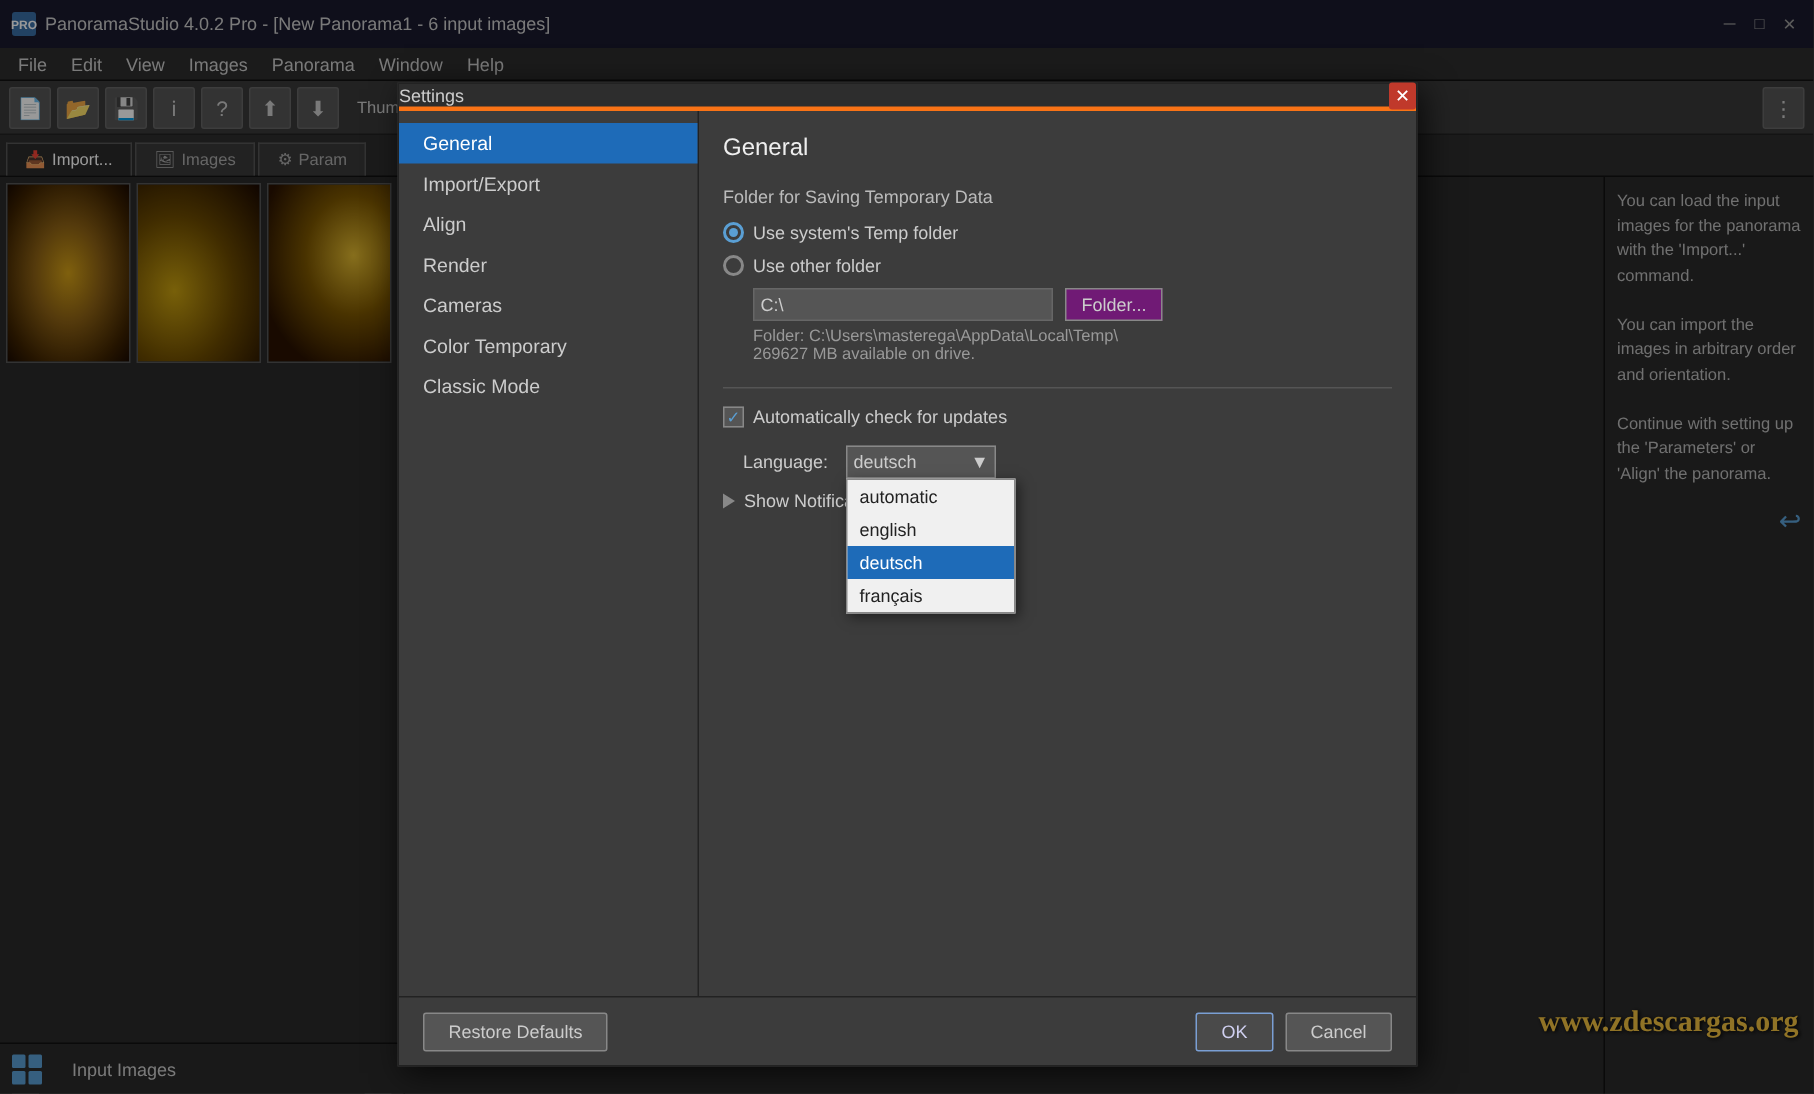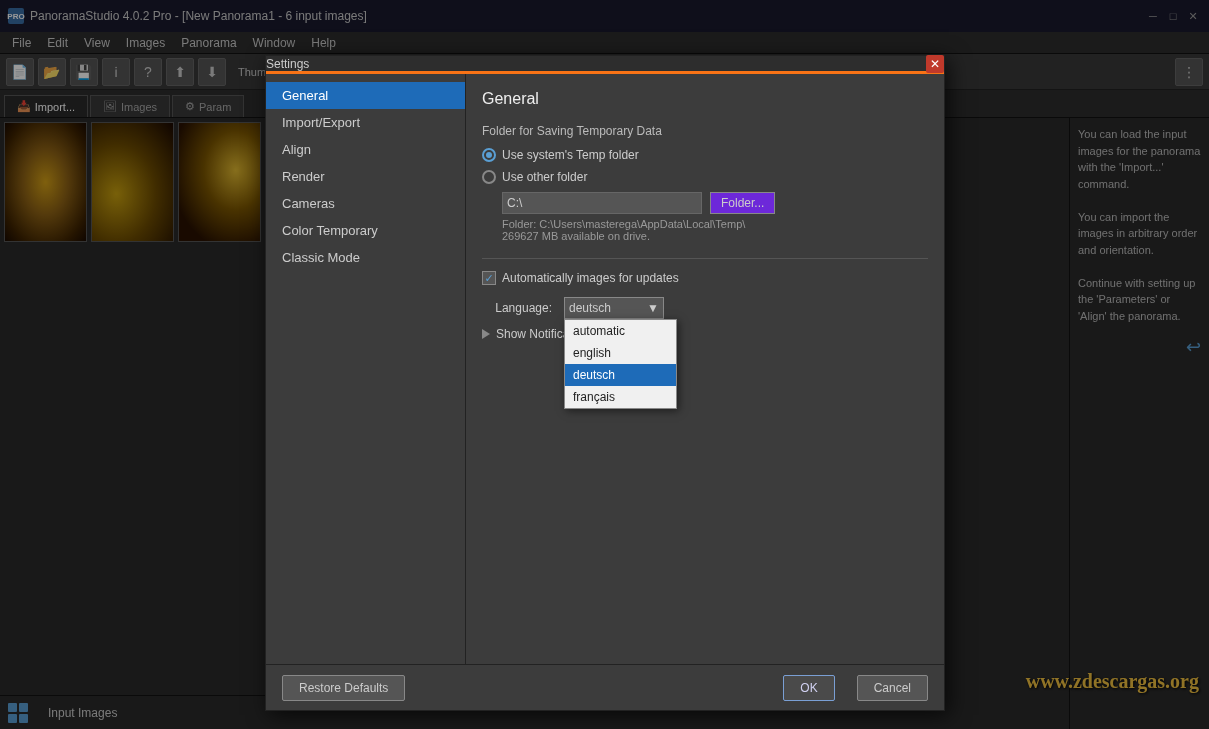--- a/index.html
+++ b/index.html
@@ -316,21 +316,21 @@
       height: 22px;
       background: #555;
       border: 1px solid #666;
       color: #ccc;
       padding: 0 4px;
       font-size: 12px;
     }
     .folder-btn {
       height: 22px;
       padding: 0 10px;
-      background: #6d28d9;
+      background: #701a75;
       border: 1px solid #888;
       color: #ccc;
       font-size: 12px;
       cursor: pointer;
     }
     .folder-info {
       font-size: 11px;
       color: #999;
       margin-left: 20px;
       margin-bottom: 16px;
@@ -430,21 +430,21 @@
     }
 
     
     .dialog-footer {
       height: 46px;
       background: #3c3c3c;
       border-top: 1px solid #222;
       display: flex;
       align-items: center;
       padding: 0 16px;
-      gap: 22px;
+      gap: 8px;
     }
     .footer-btn {
       height: 26px;
       padding: 0 16px;
       background: #555;
       border: 1px solid #888;
       color: #ccc;
       font-size: 12px;
       cursor: pointer;
       border-radius: 2px;
@@ -633,21 +633,21 @@
         <div class="folder-info">
           <div>Folder: C:\Users\masterega\AppData\Local\Temp\</div>
           <div>269627 MB available on drive.</div>
         </div>
 
         <hr class="divider-h">
 
 
         <div class="check-row">
           <div class="checkbox checked"></div>
-          <span>Automatically images for updates</span>
+          <span>Automatically check for updates</span>
         </div>
 
         <div class="lang-row">
           <span class="lang-label">Language:</span>
           <div class="lang-select-wrapper">
             <div class="lang-dropdown">
               <span>deutsch</span>
               <span>▼</span>
             </div>
             <div class="dropdown-popup">

